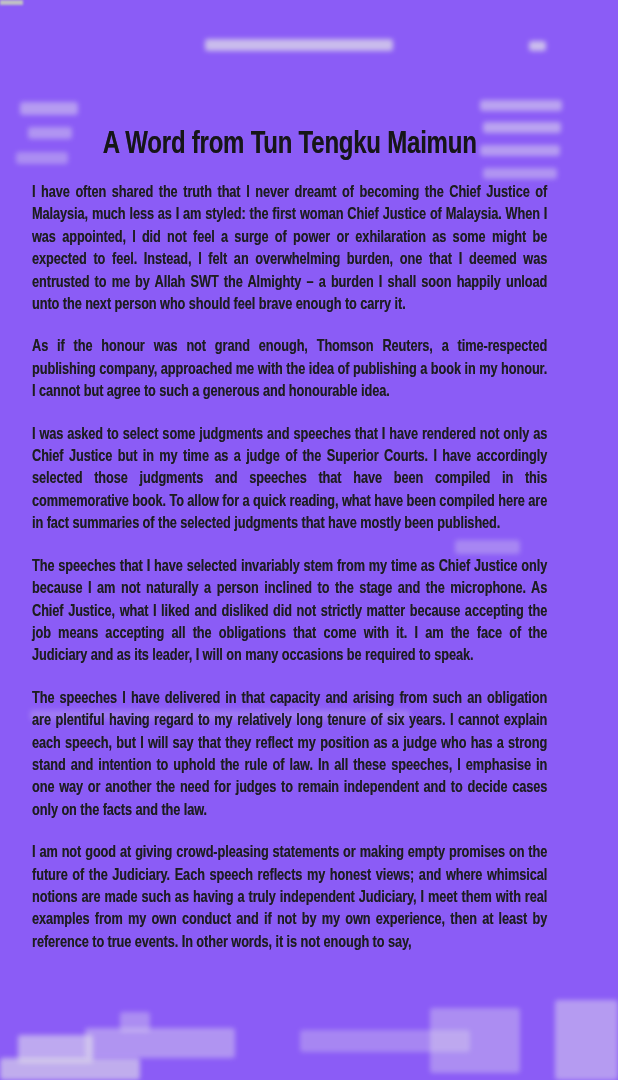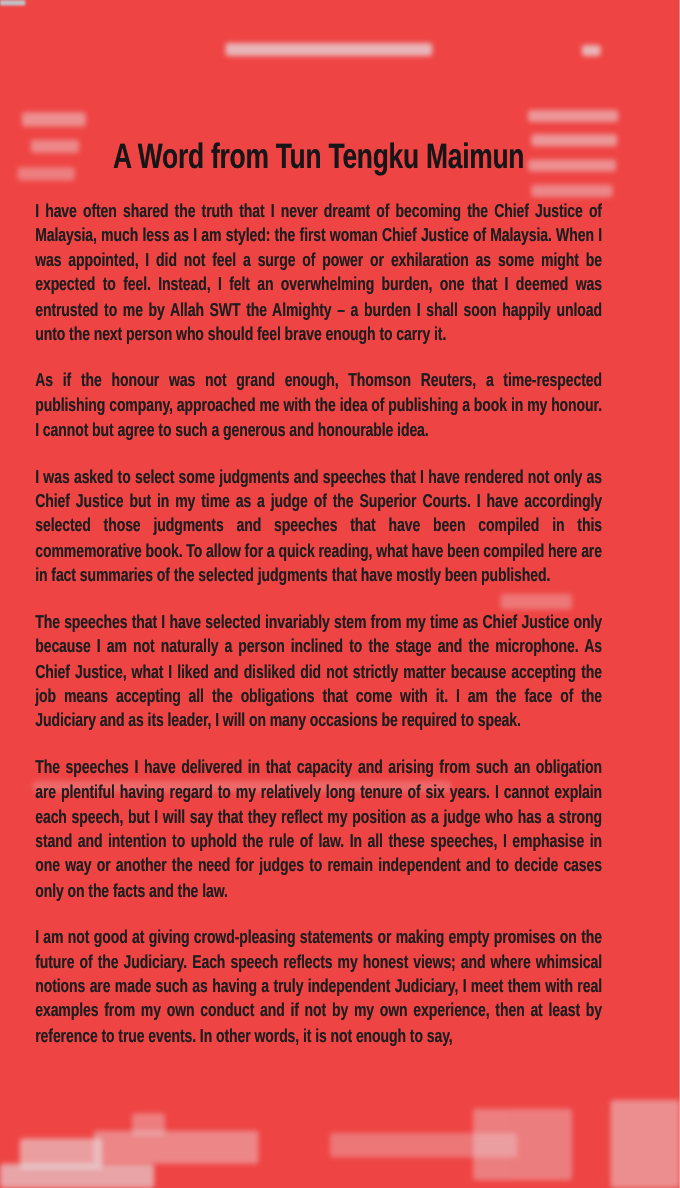--- a/index.html
+++ b/index.html
@@ -5,21 +5,21 @@
   html, body {
     margin: 0;
     padding: 0;
     background: #ffffff;
     font-family: "Liberation Sans", sans-serif;
   }
   .page {
     position: relative;
     width: 618px;
     height: 1080px;
-    background: #ef4444;
+    background: #8b5cf6;
     overflow: hidden;
   }
   
   .ghost {
     position: absolute;
     background: #e9e9ec;
     filter: blur(2.5px);
     border-radius: 3px;
     pointer-events: none;
   }

